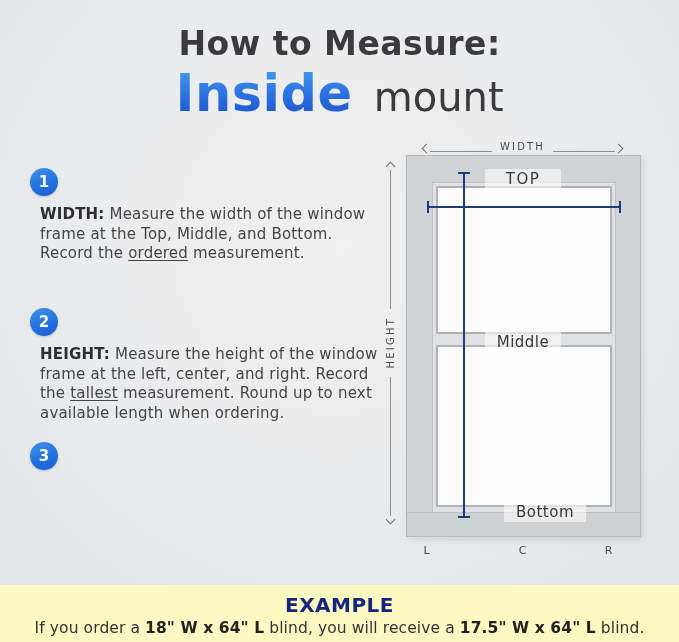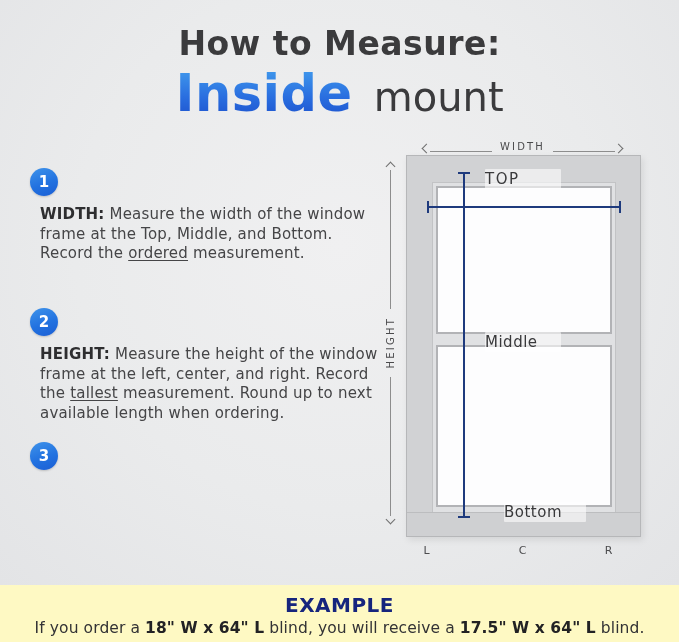--- a/index.html
+++ b/index.html
@@ -110,21 +110,21 @@
   .measure-h {
     position:absolute; left:427px; top:206px; width:194px; height:2px; background:#1e3a7d;
   }
   .measure-h::before, .measure-h::after {
     content:""; position:absolute; top:-5px; width:2px; height:12px; background:#1e3a7d;
   }
   .measure-h::before { left:0; } .measure-h::after { right:0; }
 
   
   .chip {
-    position:absolute; background:rgba(255,255,255,0.58);
+    position:absolute; text-align:center; background:rgba(255,255,255,0.58);
     color:#39393b; padding:1px 0; border-radius:1px;
   }
   .chip-top    { left:485px; top:169px; width:76px; font-size:15px; letter-spacing:1.5px; font-weight:500; }
   .chip-middle { left:485px; top:332px; width:76px; font-size:15px; letter-spacing:0.5px; font-weight:500; }
   .chip-bottom { left:480px; top:502px; width:82px; font-size:15px; letter-spacing:0.5px; font-weight:500;margin-left:24px; }
 
   .lcr { position:absolute; top:544px; width:20px; text-align:center; font-size:11px; letter-spacing:1px; color:#4d4d4f; }
   .mark-l { left:417px; } .mark-c { left:513px; } .mark-r { left:599px; }
 
   

